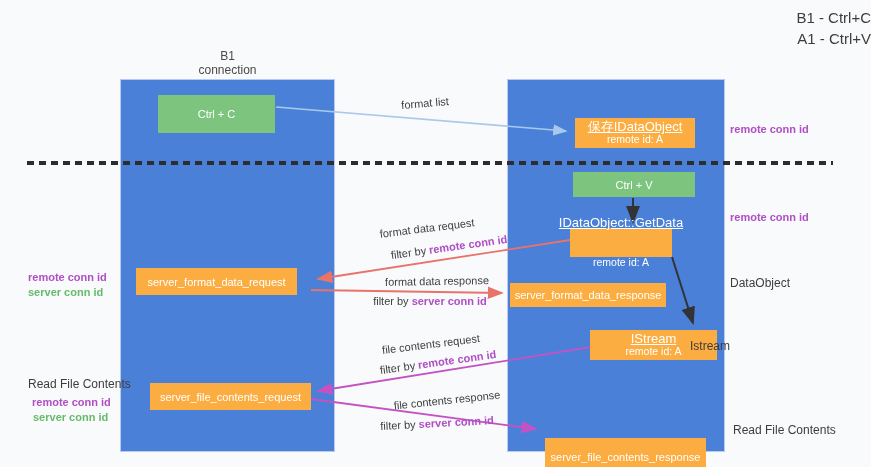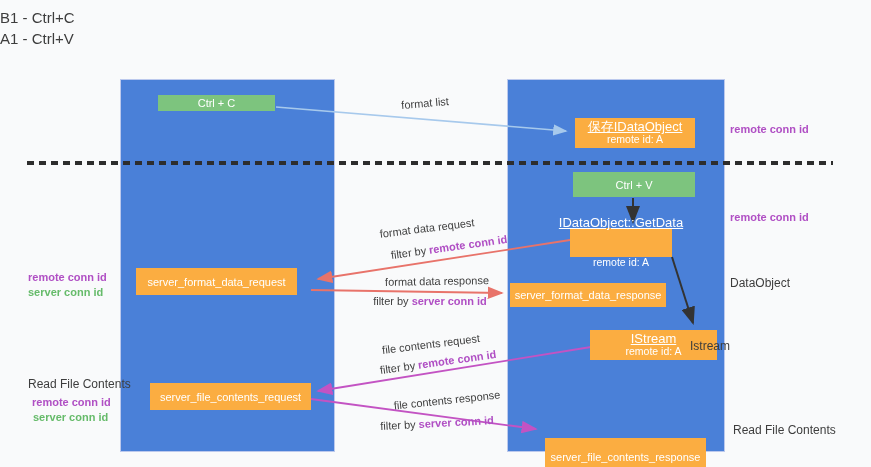--- a/index.html
+++ b/index.html
@@ -8,21 +8,21 @@
     background:#f7f8f9;
   }
   .stage{
     position:relative;
     width:871px;height:467px;
     background:#f9fafb;
     overflow:hidden;
   }
   .title{
     position:absolute;top:7px;left:0;width:871px;
-    text-align:left;color:#3d3d3d;font-size:15px;line-height:21px;
+    text-align:right;color:#3d3d3d;font-size:15px;line-height:21px;
   }
   .lane-header{
     position:absolute;top:49px;text-align:center;
     color:#4a4a4a;font-size:12px;line-height:14px;
   }
   .lane-header.left{left:120px;width:215px;}
   .lane-header.right{left:507px;width:218px;}
   .lane{
     position:absolute;top:79px;height:373px;
     background:#4a80d8;border:1px solid #bcc9ed;box-sizing:border-box;
@@ -50,20 +50,24 @@
 </head>
 <body>
 
 <div class="stage">
 
   <div class="title">
     <div>B1 - Ctrl+C</div>
     <div>A1 - Ctrl+V</div>
   </div>
 
+  <div class="lane-header left">
+    <div>B1</div>
+    <div>connection</div>
+  </div>
 
   <div class="lane left"></div>
   <div class="lane right"></div>
 
   <svg class="arrows" width="871" height="467" viewBox="0 0 871 467">
     <defs>
       <marker id="m-blue" markerWidth="9" markerHeight="7" refX="8" refY="3.5" orient="auto">
         <path d="M0,0 L9,3.5 L0,7 z" fill="#a7c9ec"></path>
       </marker>
       <marker id="m-black" markerWidth="9" markerHeight="7" refX="8" refY="3.5" orient="auto">
@@ -87,21 +91,21 @@
 
     <line x1="570" y1="240" x2="318" y2="279" stroke="#e8736a" stroke-width="1.8" marker-end="url(#m-red)"></line>
 
     <line x1="311" y1="290" x2="502" y2="293" stroke="#e8736a" stroke-width="1.8" marker-end="url(#m-red)"></line>
 
     <line x1="591" y1="347" x2="318" y2="391" stroke="#c353c3" stroke-width="1.8" marker-end="url(#m-mag)"></line>
 
     <line x1="311" y1="399" x2="536" y2="429" stroke="#c353c3" stroke-width="1.8" marker-end="url(#m-mag)"></line>
   </svg>
 
-  <div class="box green" style="left:158px;top:95px;width:117px;height:16px;">
+  <div class="box green" style="left:158px;top:95px;width:117px;height:38px;">
     <span>Ctrl + C</span>
   </div>
   <div class="box orange" style="left:136px;top:268px;width:161px;height:27px;">
     <span>server_format_data_request</span>
   </div>
   <div class="box orange" style="left:150px;top:383px;width:161px;height:27px;">
     <span>server_file_contents_request</span>
   </div>
 
   <div class="box orange" style="left:575px;top:118px;width:120px;height:30px;">

